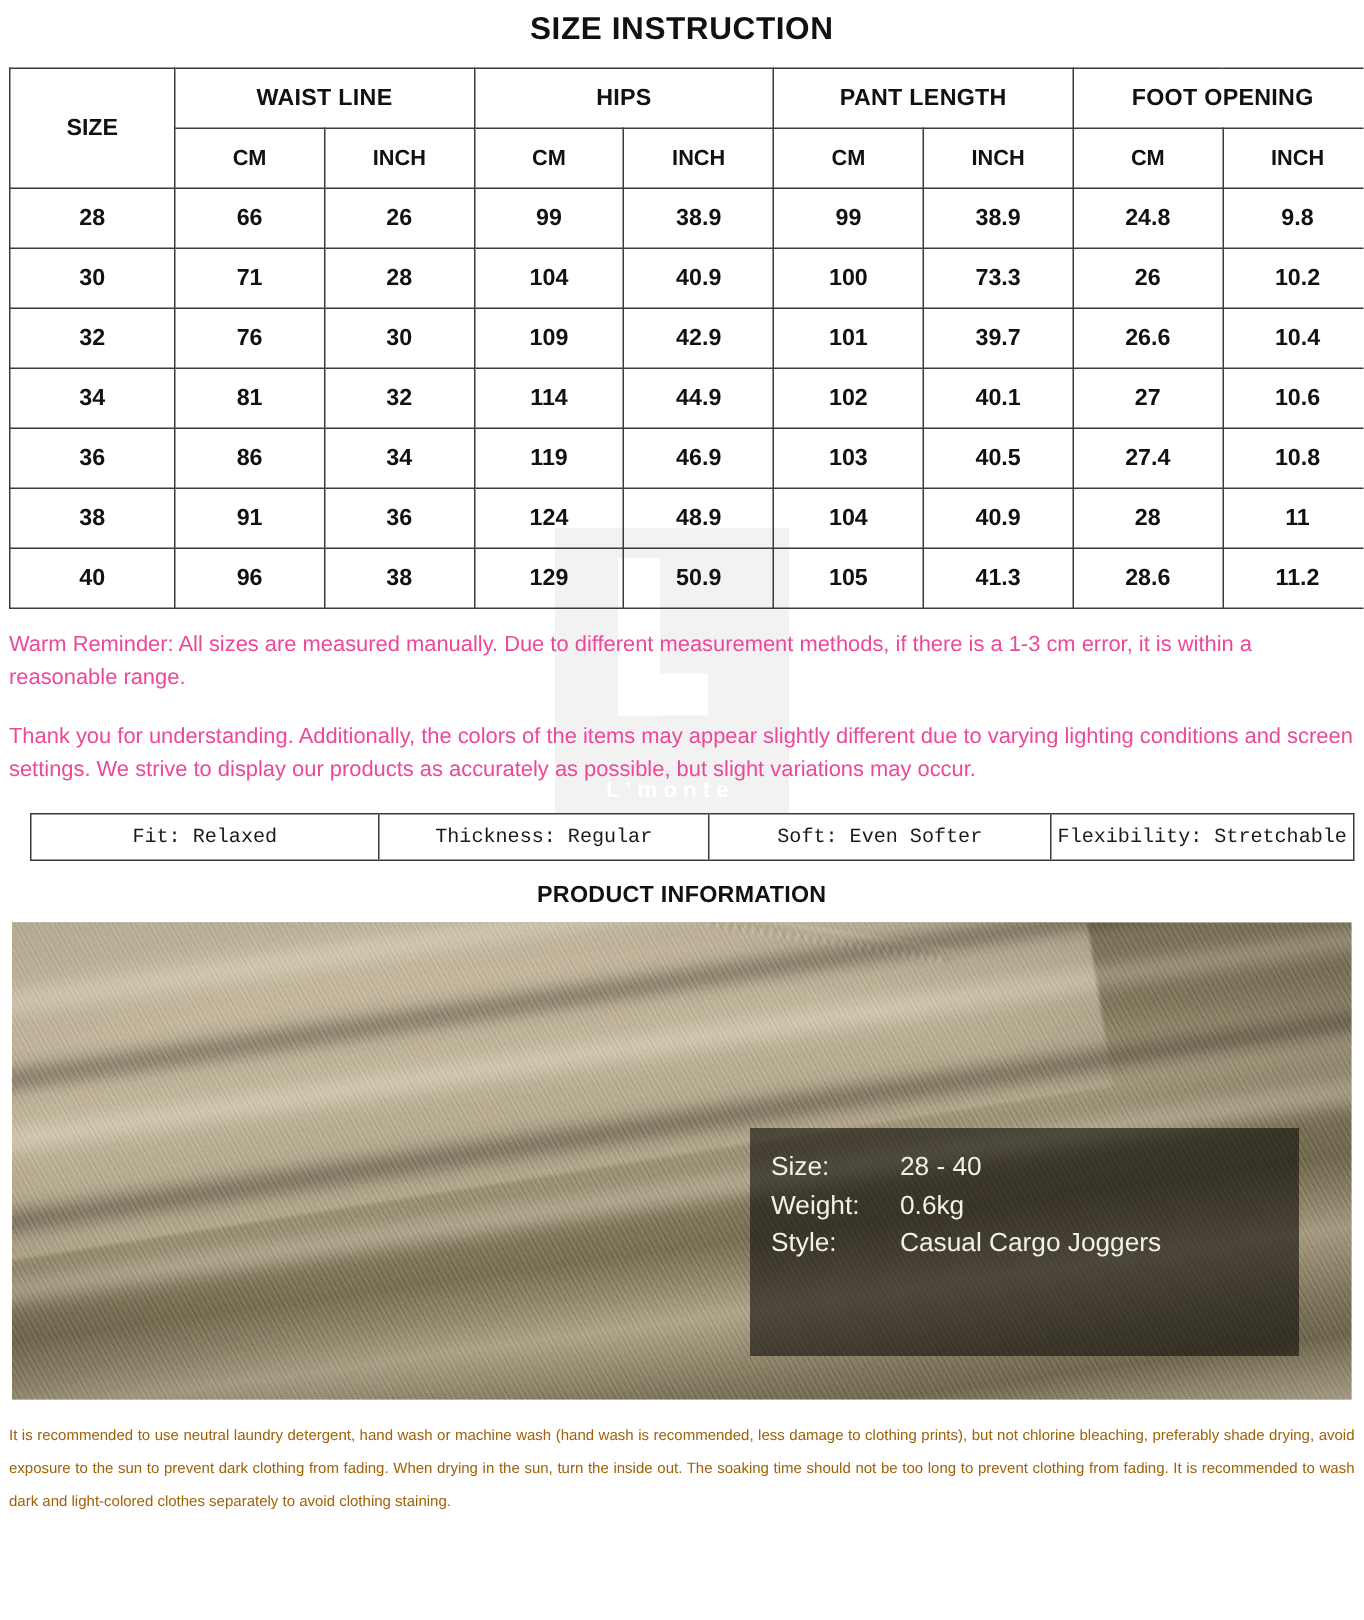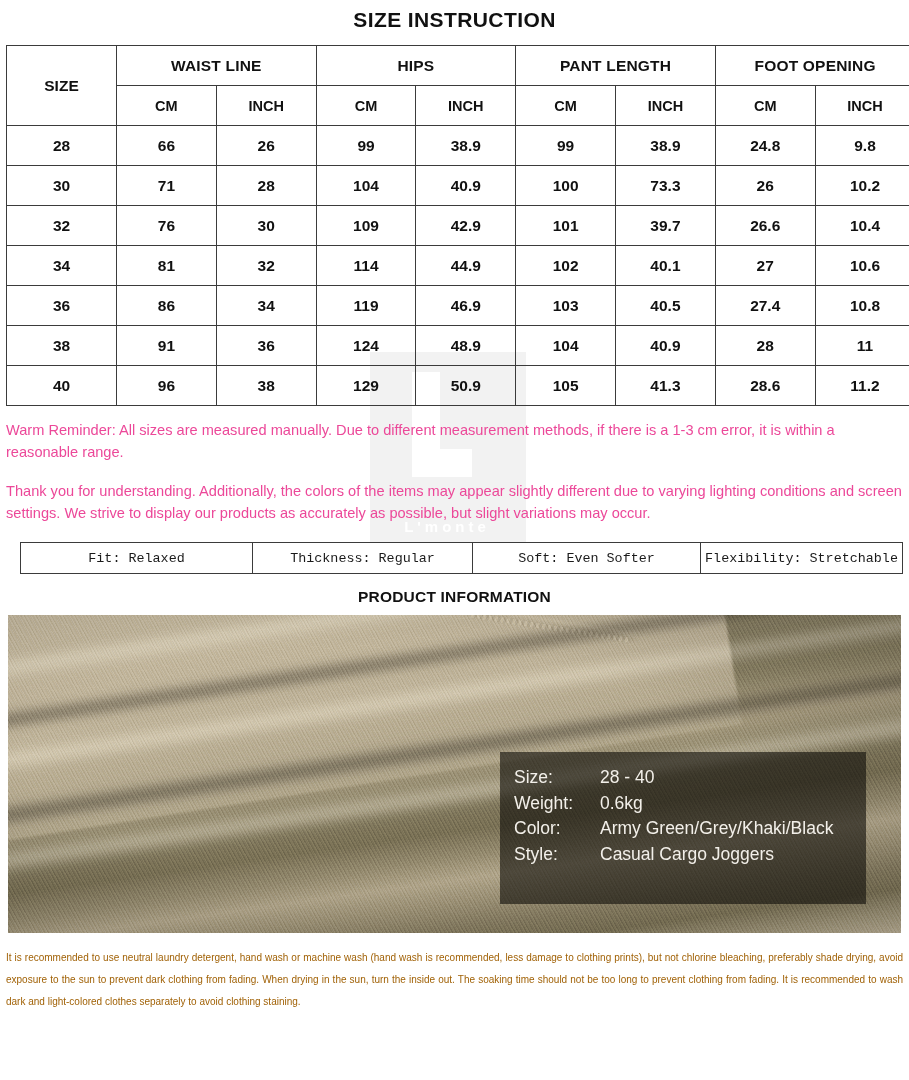--- a/index.html
+++ b/index.html
@@ -448,24 +448,20 @@
     <div class="spec-box">
       <div class="spec-row">
         <span class="spec-key">Size:</span>
         <span class="spec-val">28 - 40</span>
       </div>
       <div class="spec-row">
         <span class="spec-key">Weight:</span>
         <span class="spec-val">0.6kg</span>
       </div>
       <div class="spec-row">
-        <span class="spec-key">Color:</span>
-        <span class="spec-val">Army Green/Grey/Khaki/Black</span>
-      </div>
-      <div class="spec-row">
         <span class="spec-key">Style:</span>
         <span class="spec-val">Casual Cargo Joggers</span>
       </div>
     </div>
   </div>
 
   <div class="wash-body">It is recommended to use neutral laundry detergent, hand wash or machine wash (hand wash is recommended, less damage to clothing prints), but not chlorine bleaching, preferably shade drying, avoid exposure to the sun to prevent dark clothing from fading. When drying in the sun, turn the inside out. The soaking time should not be too long to prevent clothing from fading. It is recommended to wash dark and light-colored clothes separately to avoid clothing staining.</div>
 
 </div>
 

